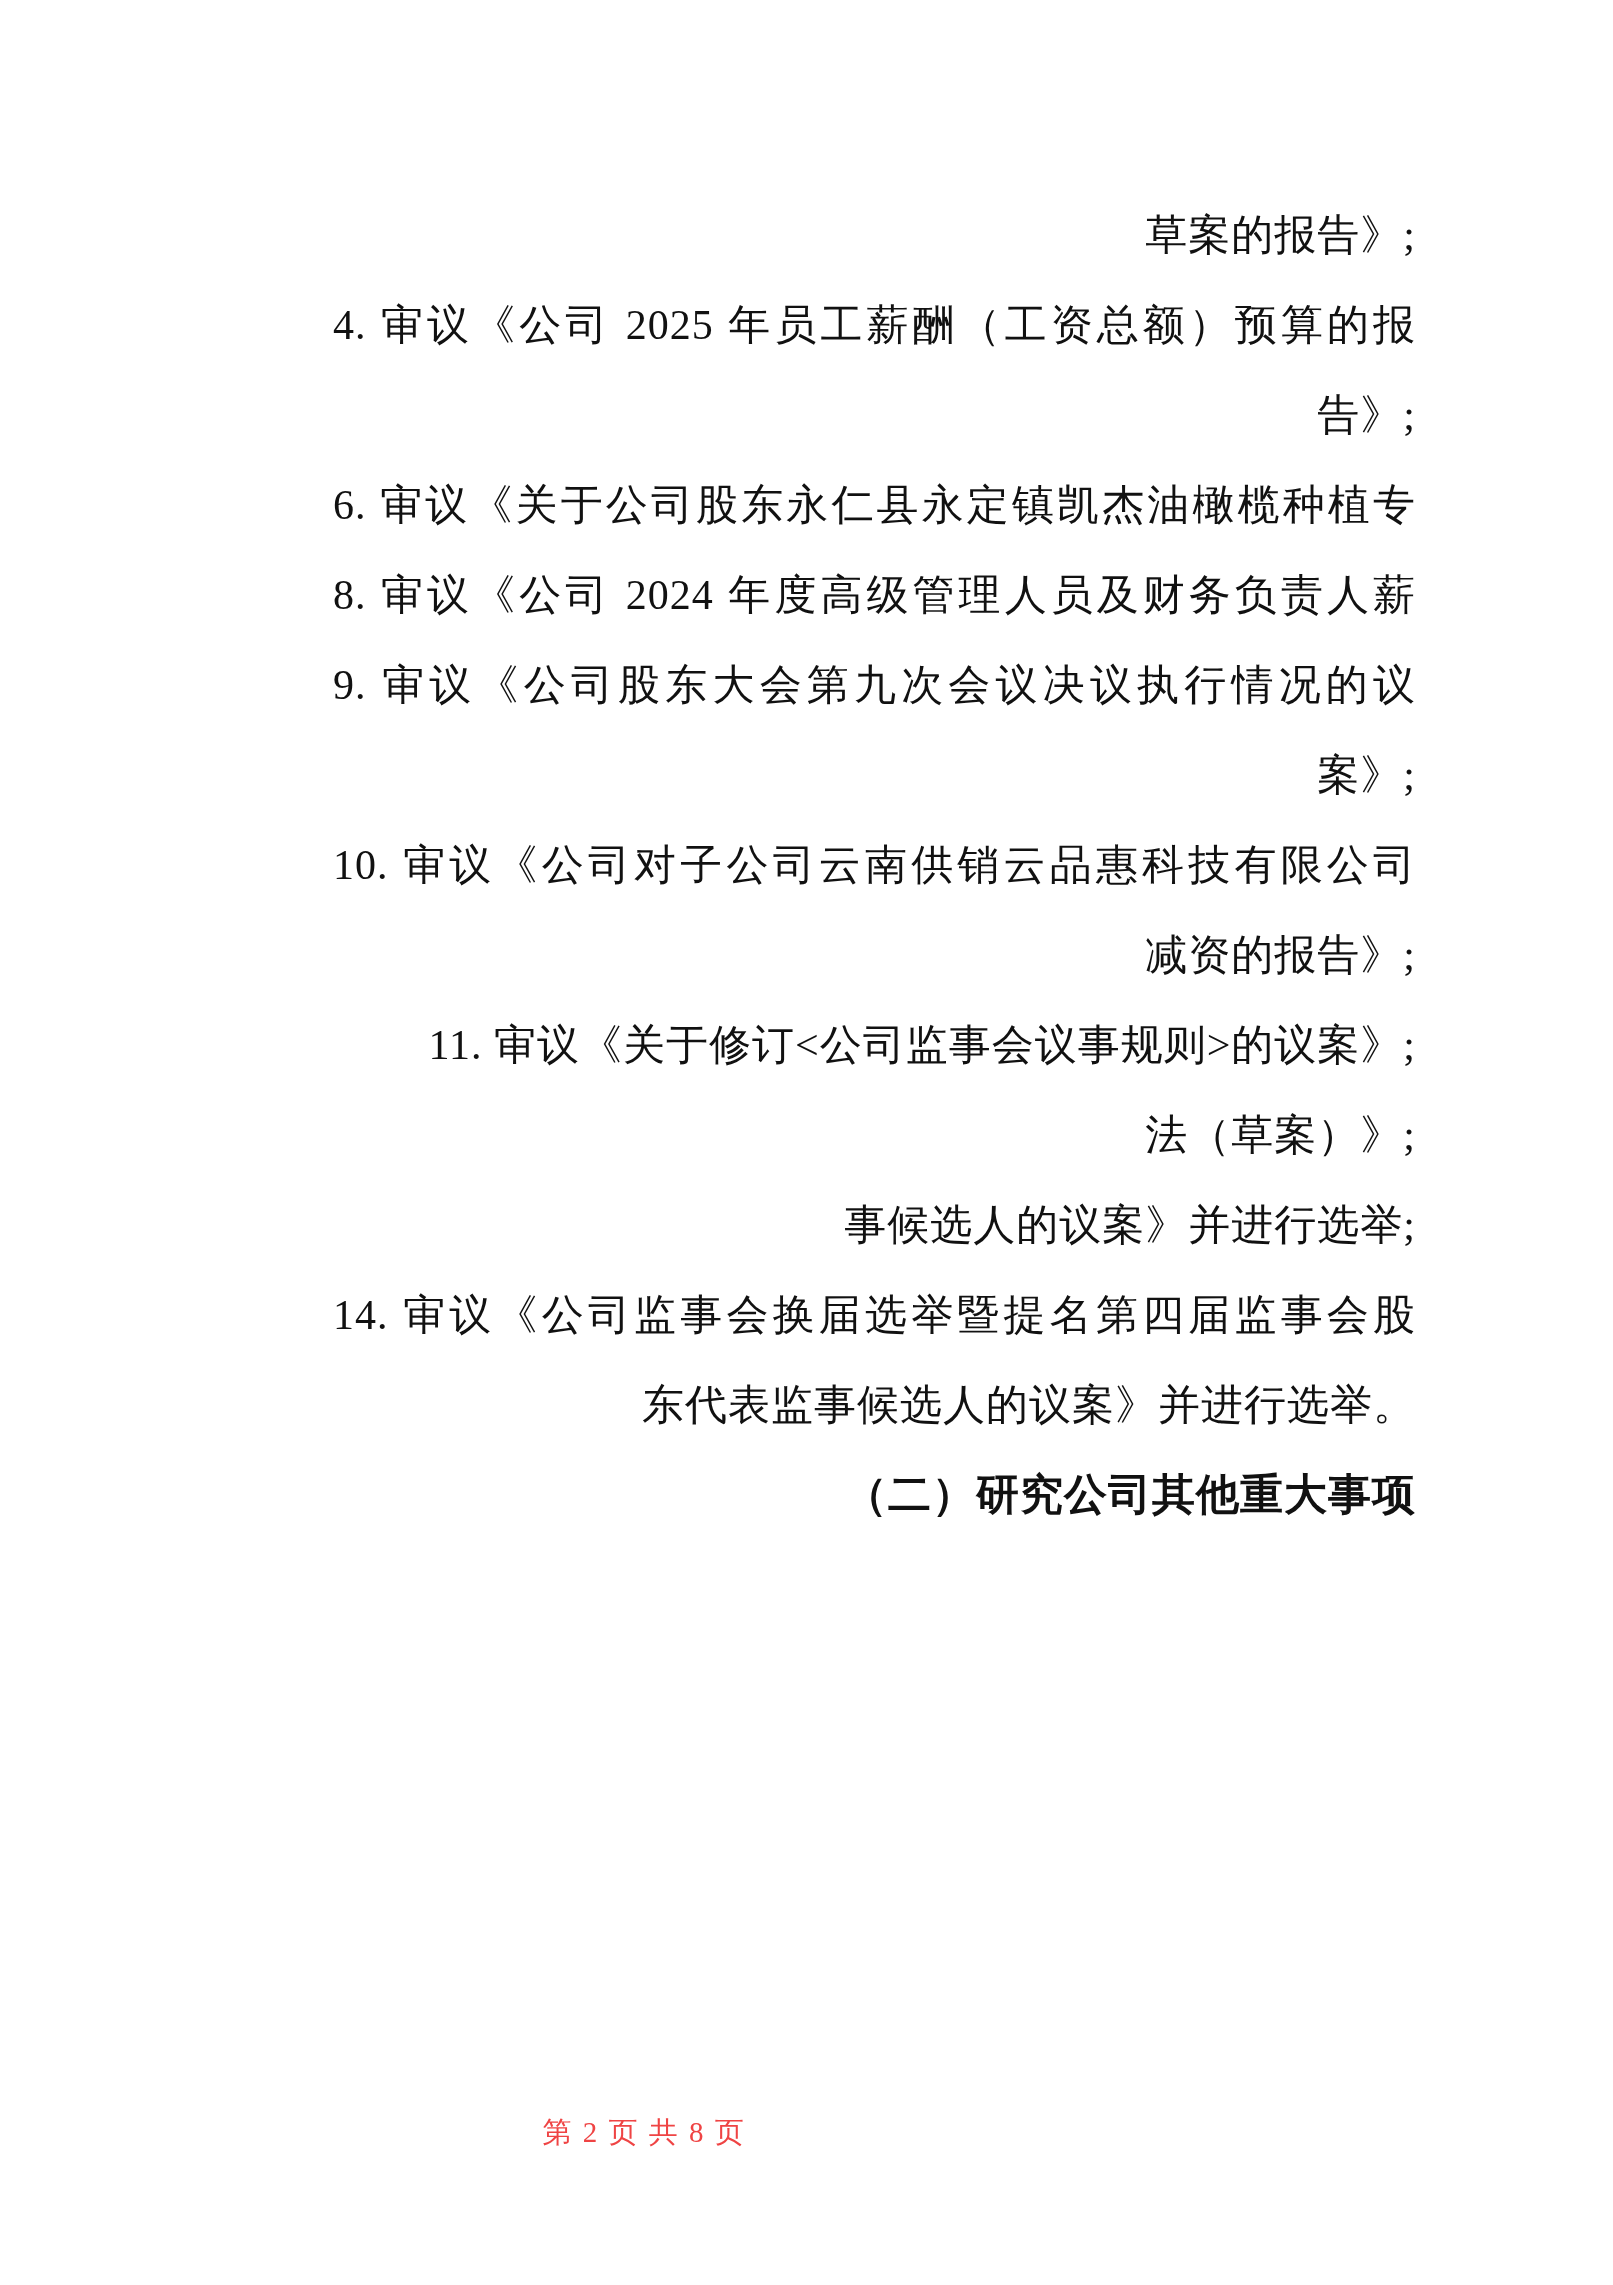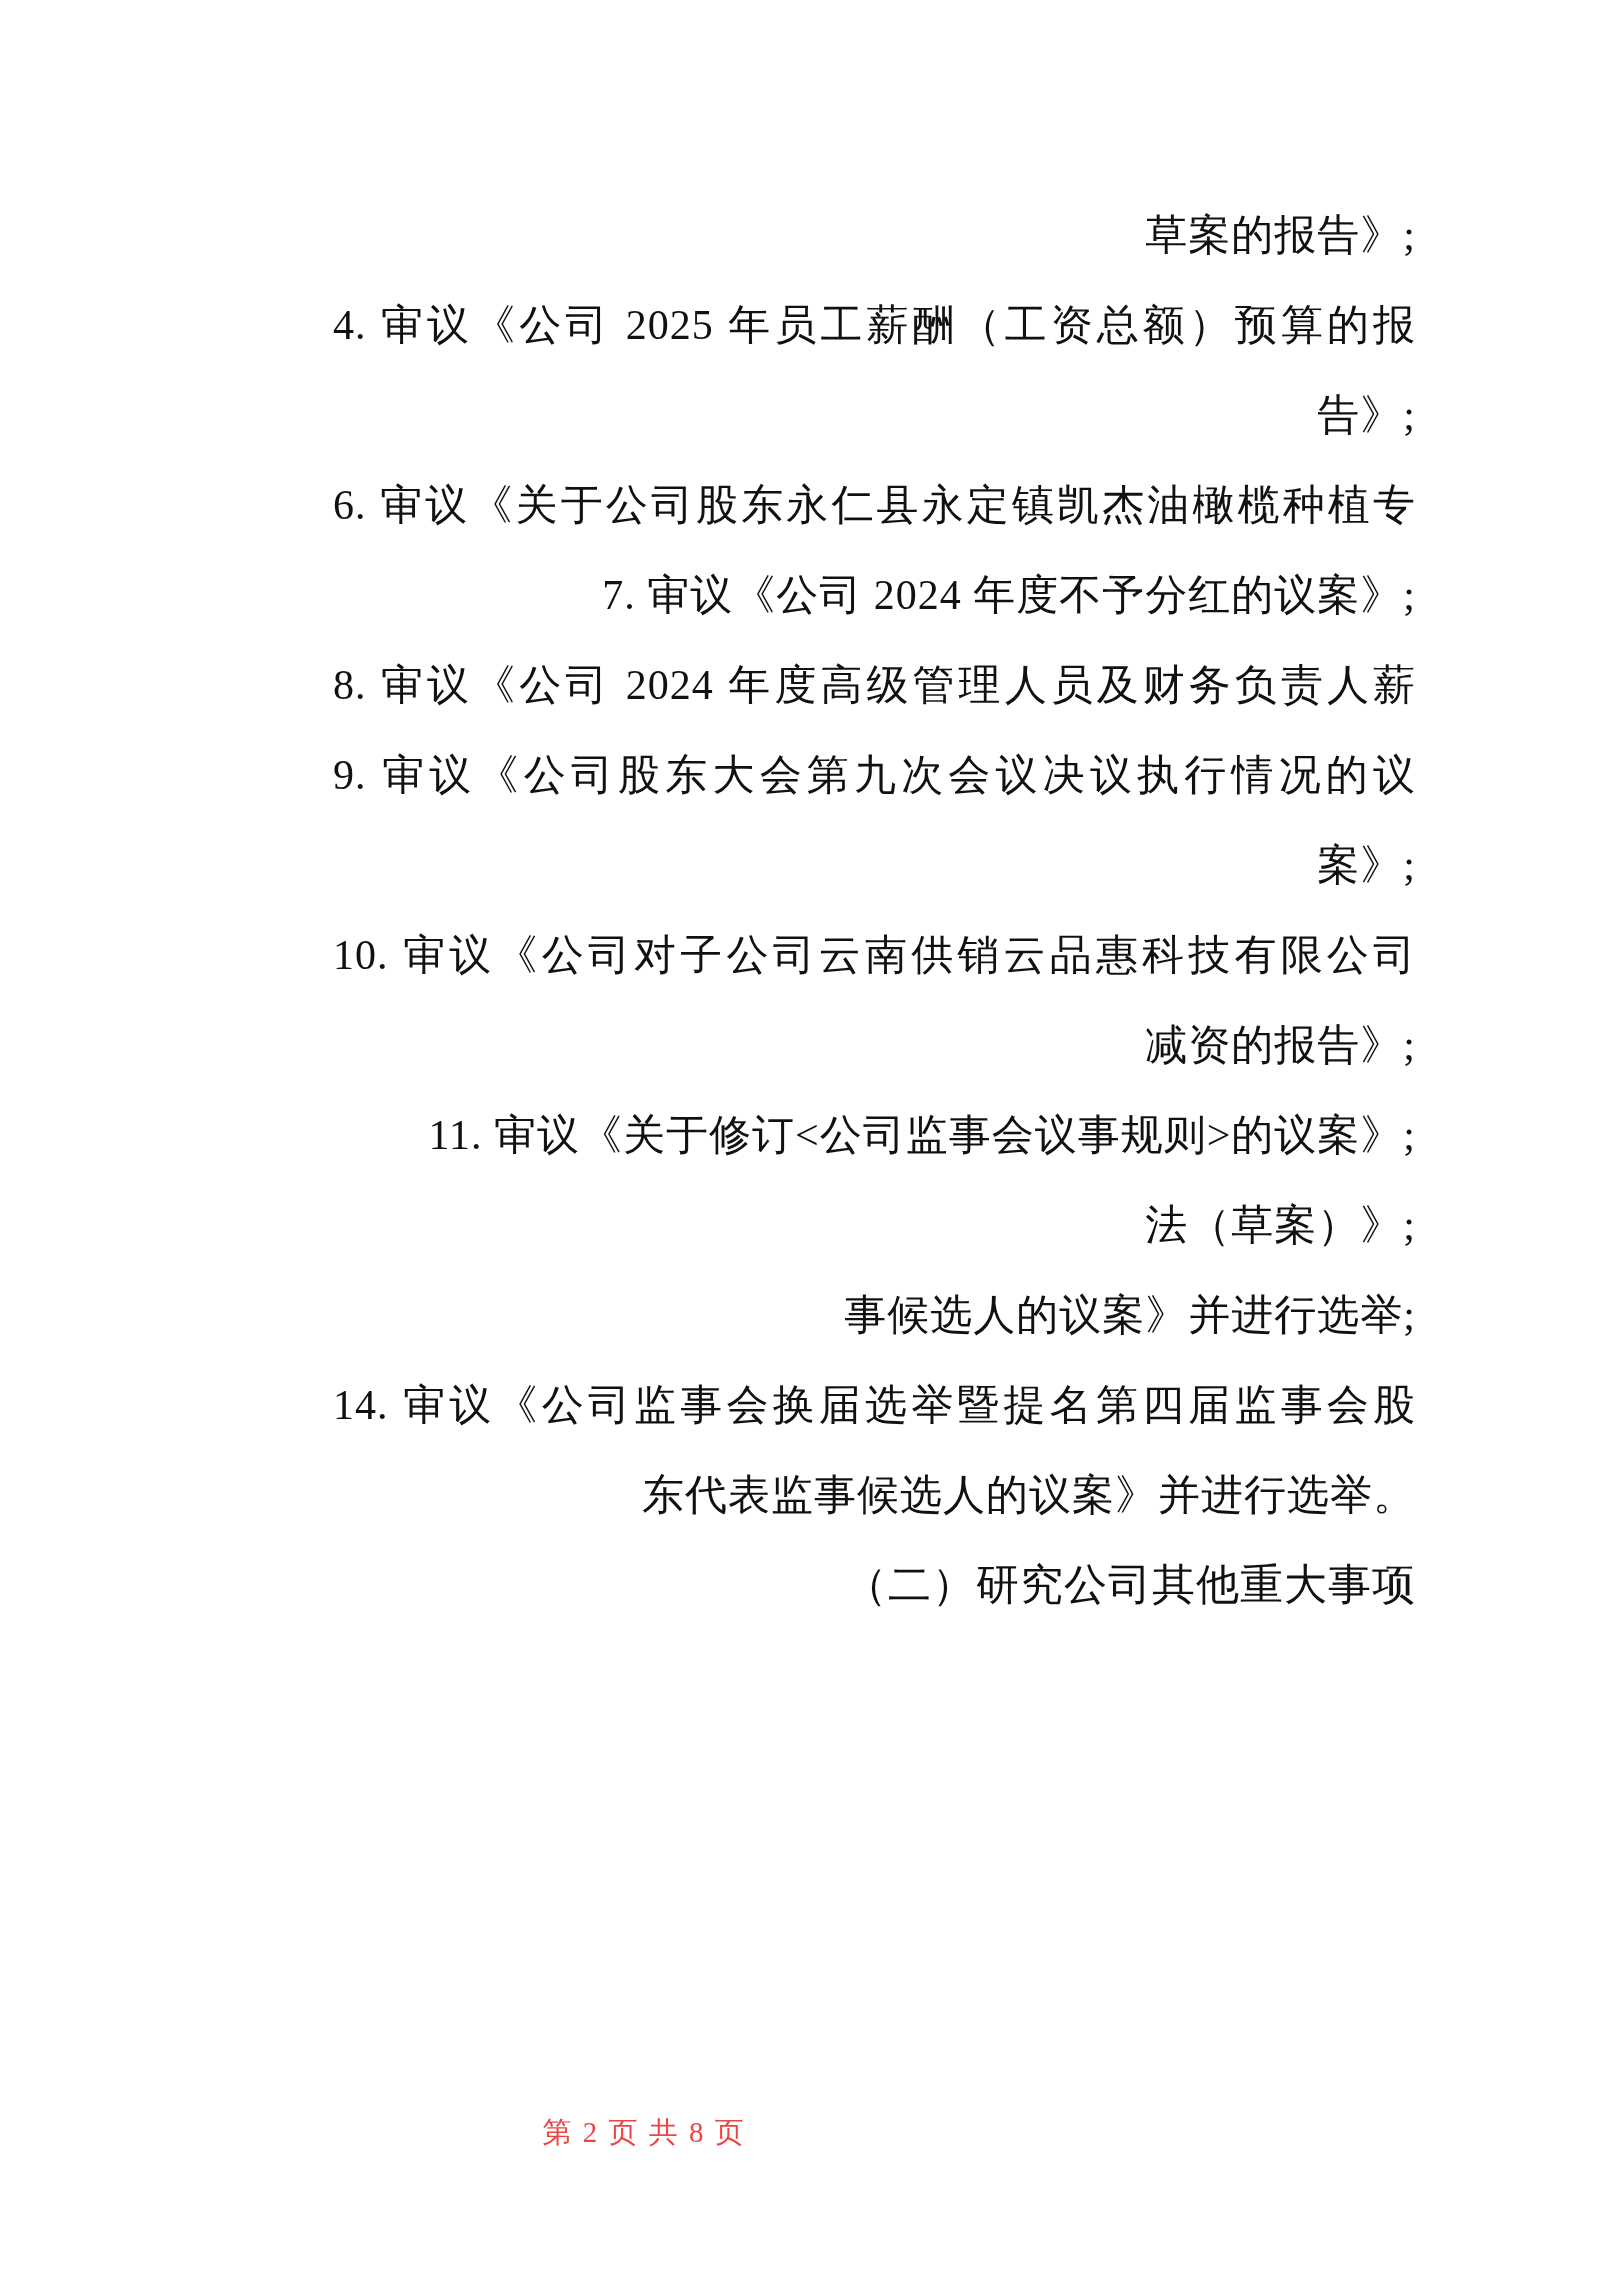--- a/index.html
+++ b/index.html
@@ -42,21 +42,21 @@
   .line.heading {
     padding-left: 103px;
     white-space: normal;
   }
   
   .line.first-full {
     text-align: justify;
     text-align-last: justify;
   }
   .line.heading {
-    font-weight: normal;
+    font-weight: bold;
     font-size: 43px;
   }
   .footer {
     position: absolute;
     left: 0;
     top: 2105px;
     width: 1288px;
     height: 55px;
     line-height: 55px;
     text-align: center;
@@ -69,21 +69,20 @@
 </head>
 <body>
 
 <div class="page">
   <div class="text-block">
 
   <div class="line cont">草案的报告》;</div>
       <div class="line first-full">4. 审议《公司 2025 年员工薪酬（工资总额）预算的报</div>
       <div class="line cont">告》;</div>
       <div class="line first-full">6. 审议《关于公司股东永仁县永定镇凯杰油橄榄种植专</div>
-      <div class="line first">7. 审议《公司 2024 年度不予分红的议案》;</div>
       <div class="line first-full">8. 审议《公司 2024 年度高级管理人员及财务负责人薪</div>
       <div class="line first-full">9. 审议《公司股东大会第九次会议决议执行情况的议</div>
       <div class="line cont">案》;</div>
       <div class="line first-full">10. 审议《公司对子公司云南供销云品惠科技有限公司</div>
       <div class="line cont">减资的报告》;</div>
       <div class="line first">11. 审议《关于修订&lt;公司监事会议事规则&gt;的议案》;</div>
       <div class="line cont">法（草案）》;</div>
       <div class="line cont">事候选人的议案》并进行选举;</div>
       <div class="line first-full">14. 审议《公司监事会换届选举暨提名第四届监事会股</div>
       <div class="line cont">东代表监事候选人的议案》并进行选举。</div>

